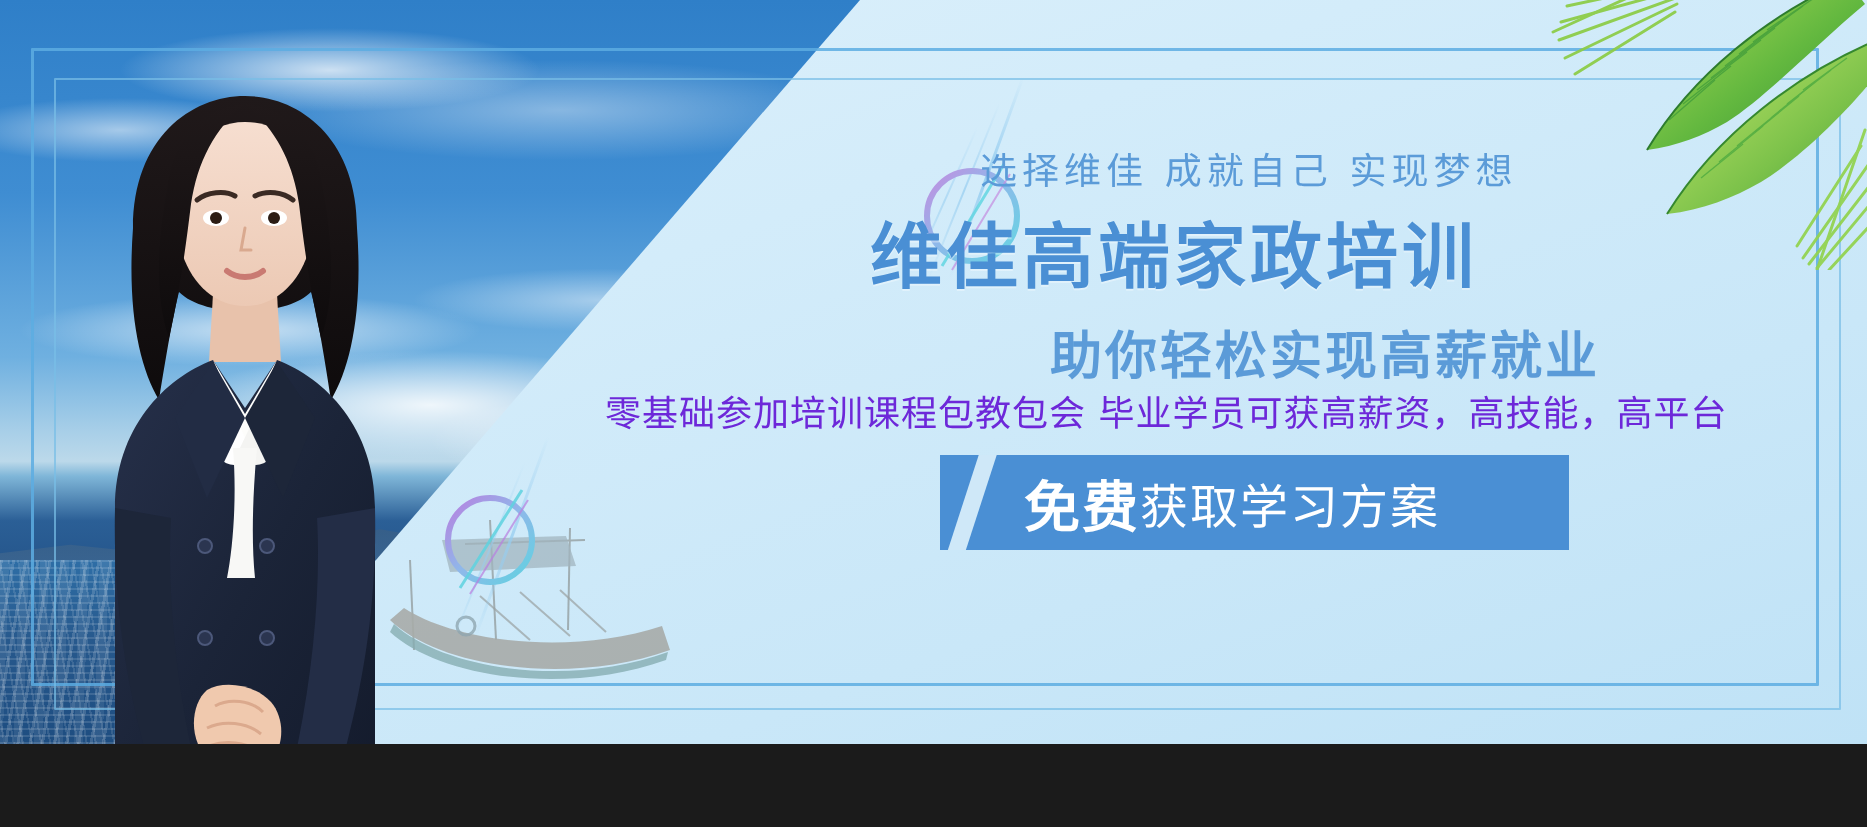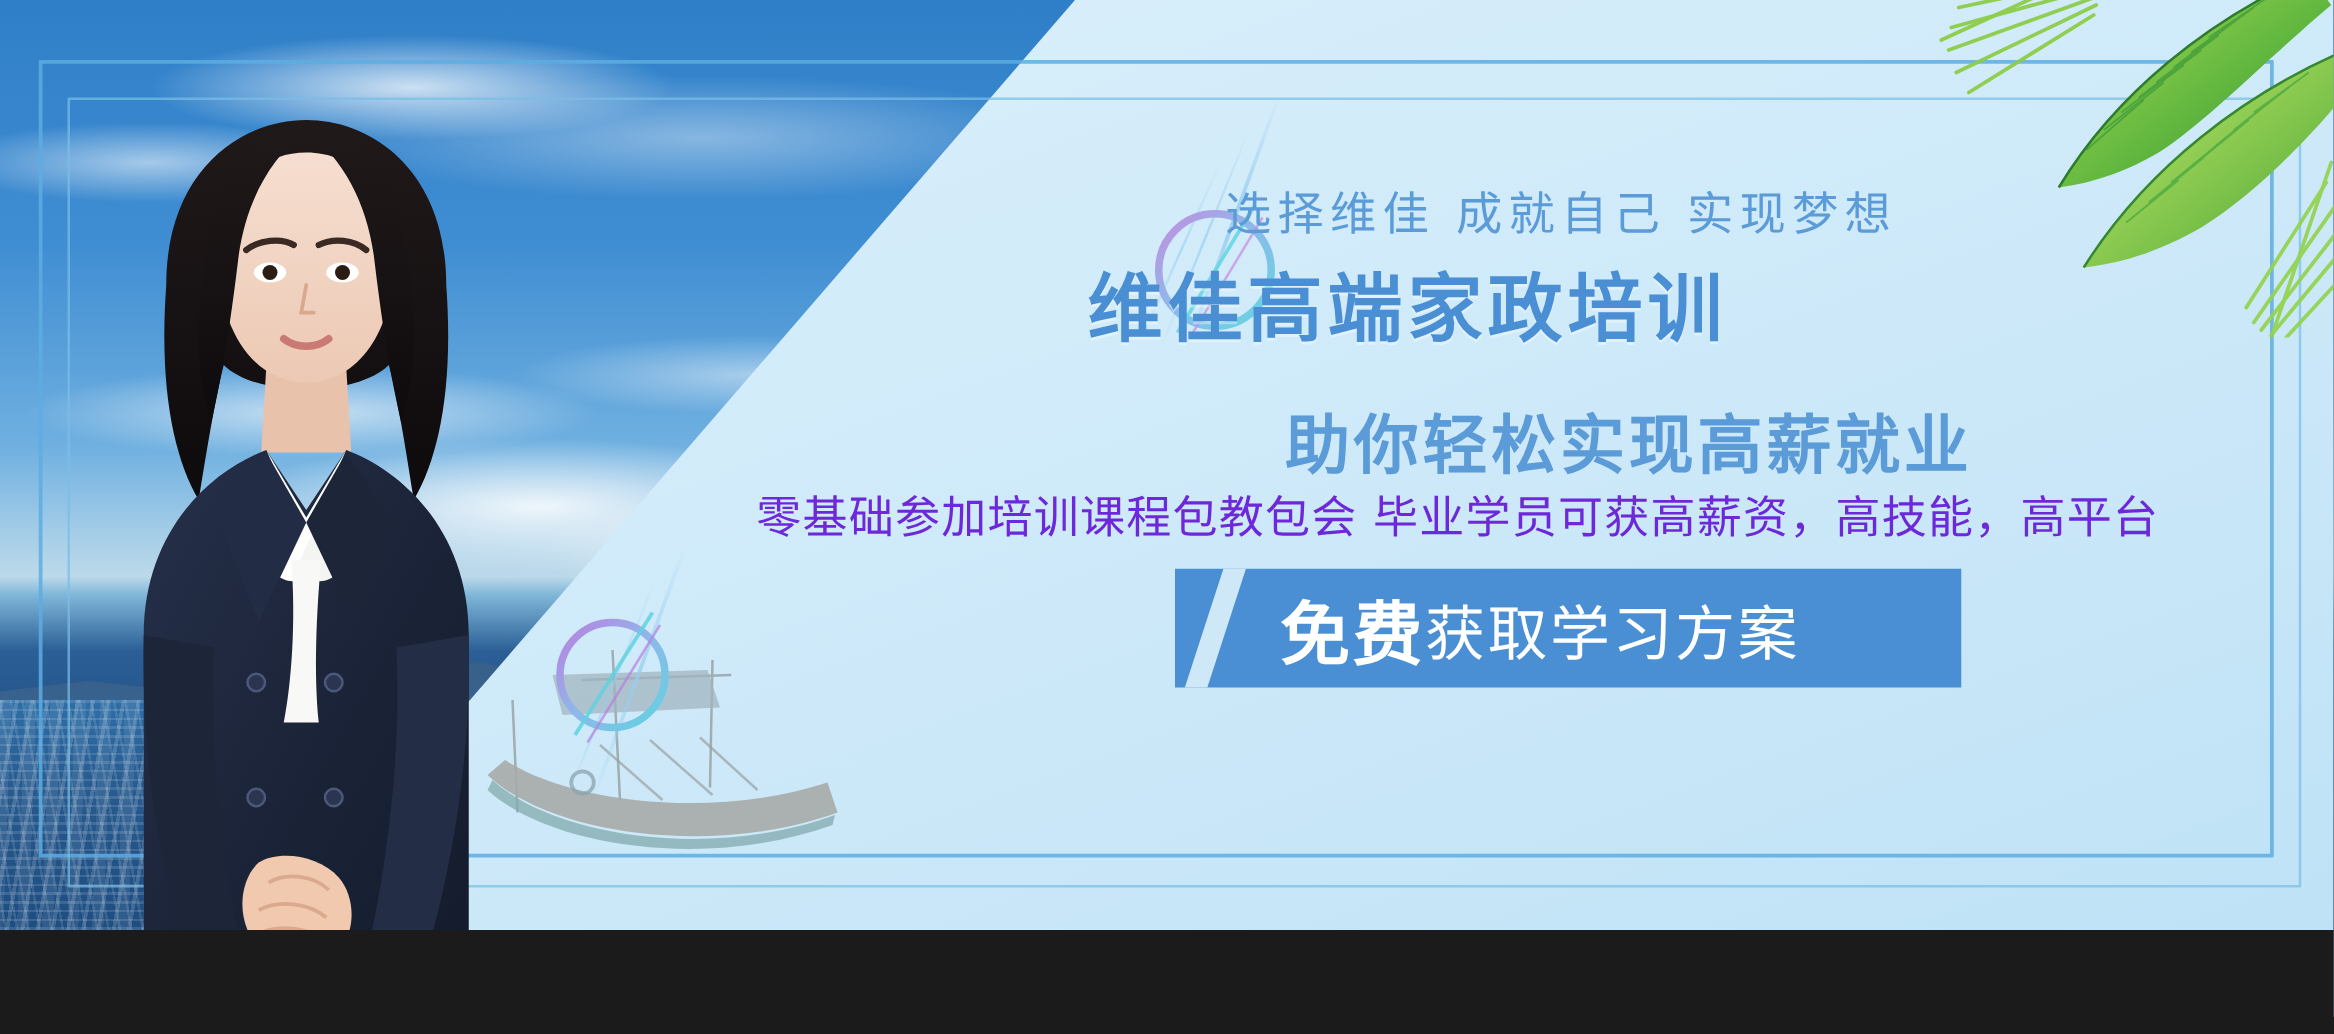--- a/index.html
+++ b/index.html
@@ -106,28 +106,28 @@
 
   .tagline{
     position:absolute; left:120px; top:141px;
     font-size:37px; letter-spacing:5px; font-weight:400;
     color:#5b9bd8; white-space:nowrap;
     font-family:"DejaVu Sans","Liberation Sans",sans-serif;
   }
 
   .headline{
     position:absolute; left:10px; top:198px;
-    font-size:60px; font-weight:bold; letter-spacing:4px;
+    font-size:72px; font-weight:bold; letter-spacing:4px;
     color:#4a8fd4; white-space:nowrap;
     font-family:"DejaVu Sans","Liberation Sans",sans-serif;
     text-shadow:0 2px 0 rgba(255,255,255,.35);
   }
 
   .subhead{
-    position:absolute; left:168px; top:314px;
+    position:absolute; left:190px; top:314px;
     font-size:52px; font-weight:bold; letter-spacing:3px;
     color:#5b9bd8; white-space:nowrap;
     font-family:"DejaVu Sans","Liberation Sans",sans-serif;
   }
 
   .desc{
     position:absolute; left:-255px; top:384px;
     font-size:36px; letter-spacing:1px;
     color:#6d28d9; white-space:nowrap;
     font-family:"DejaVu Sans","Liberation Sans",sans-serif;

